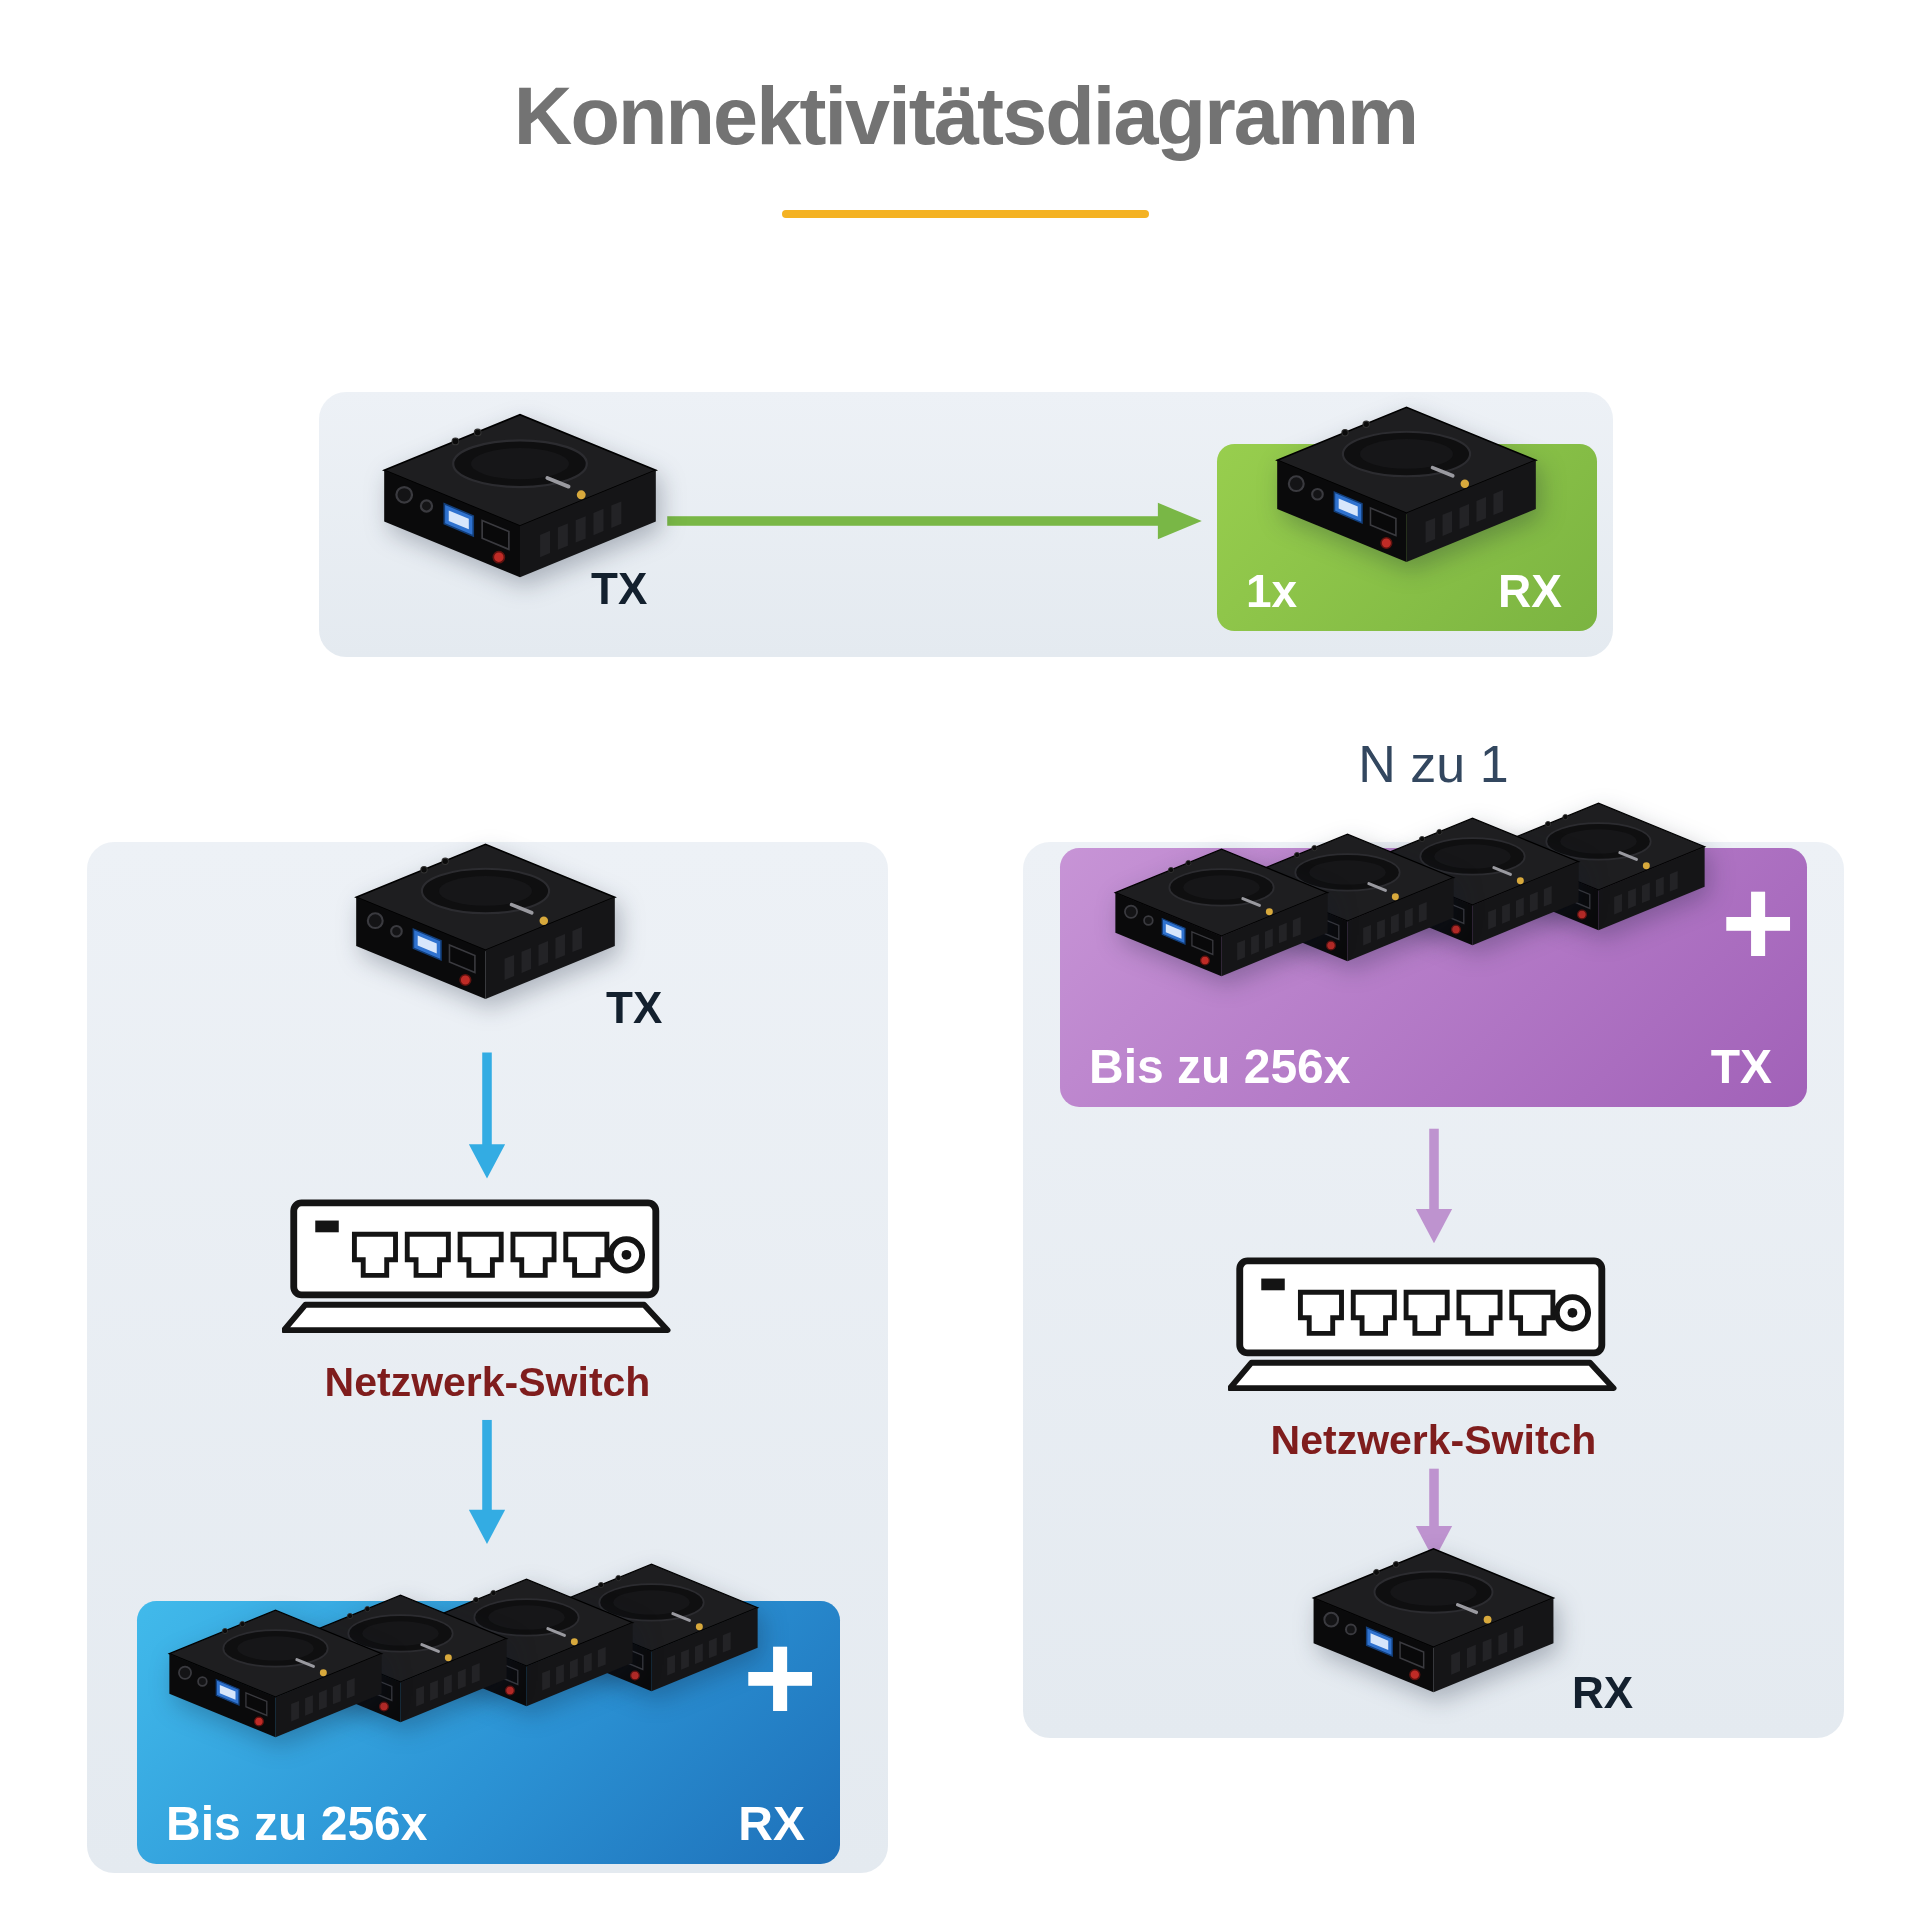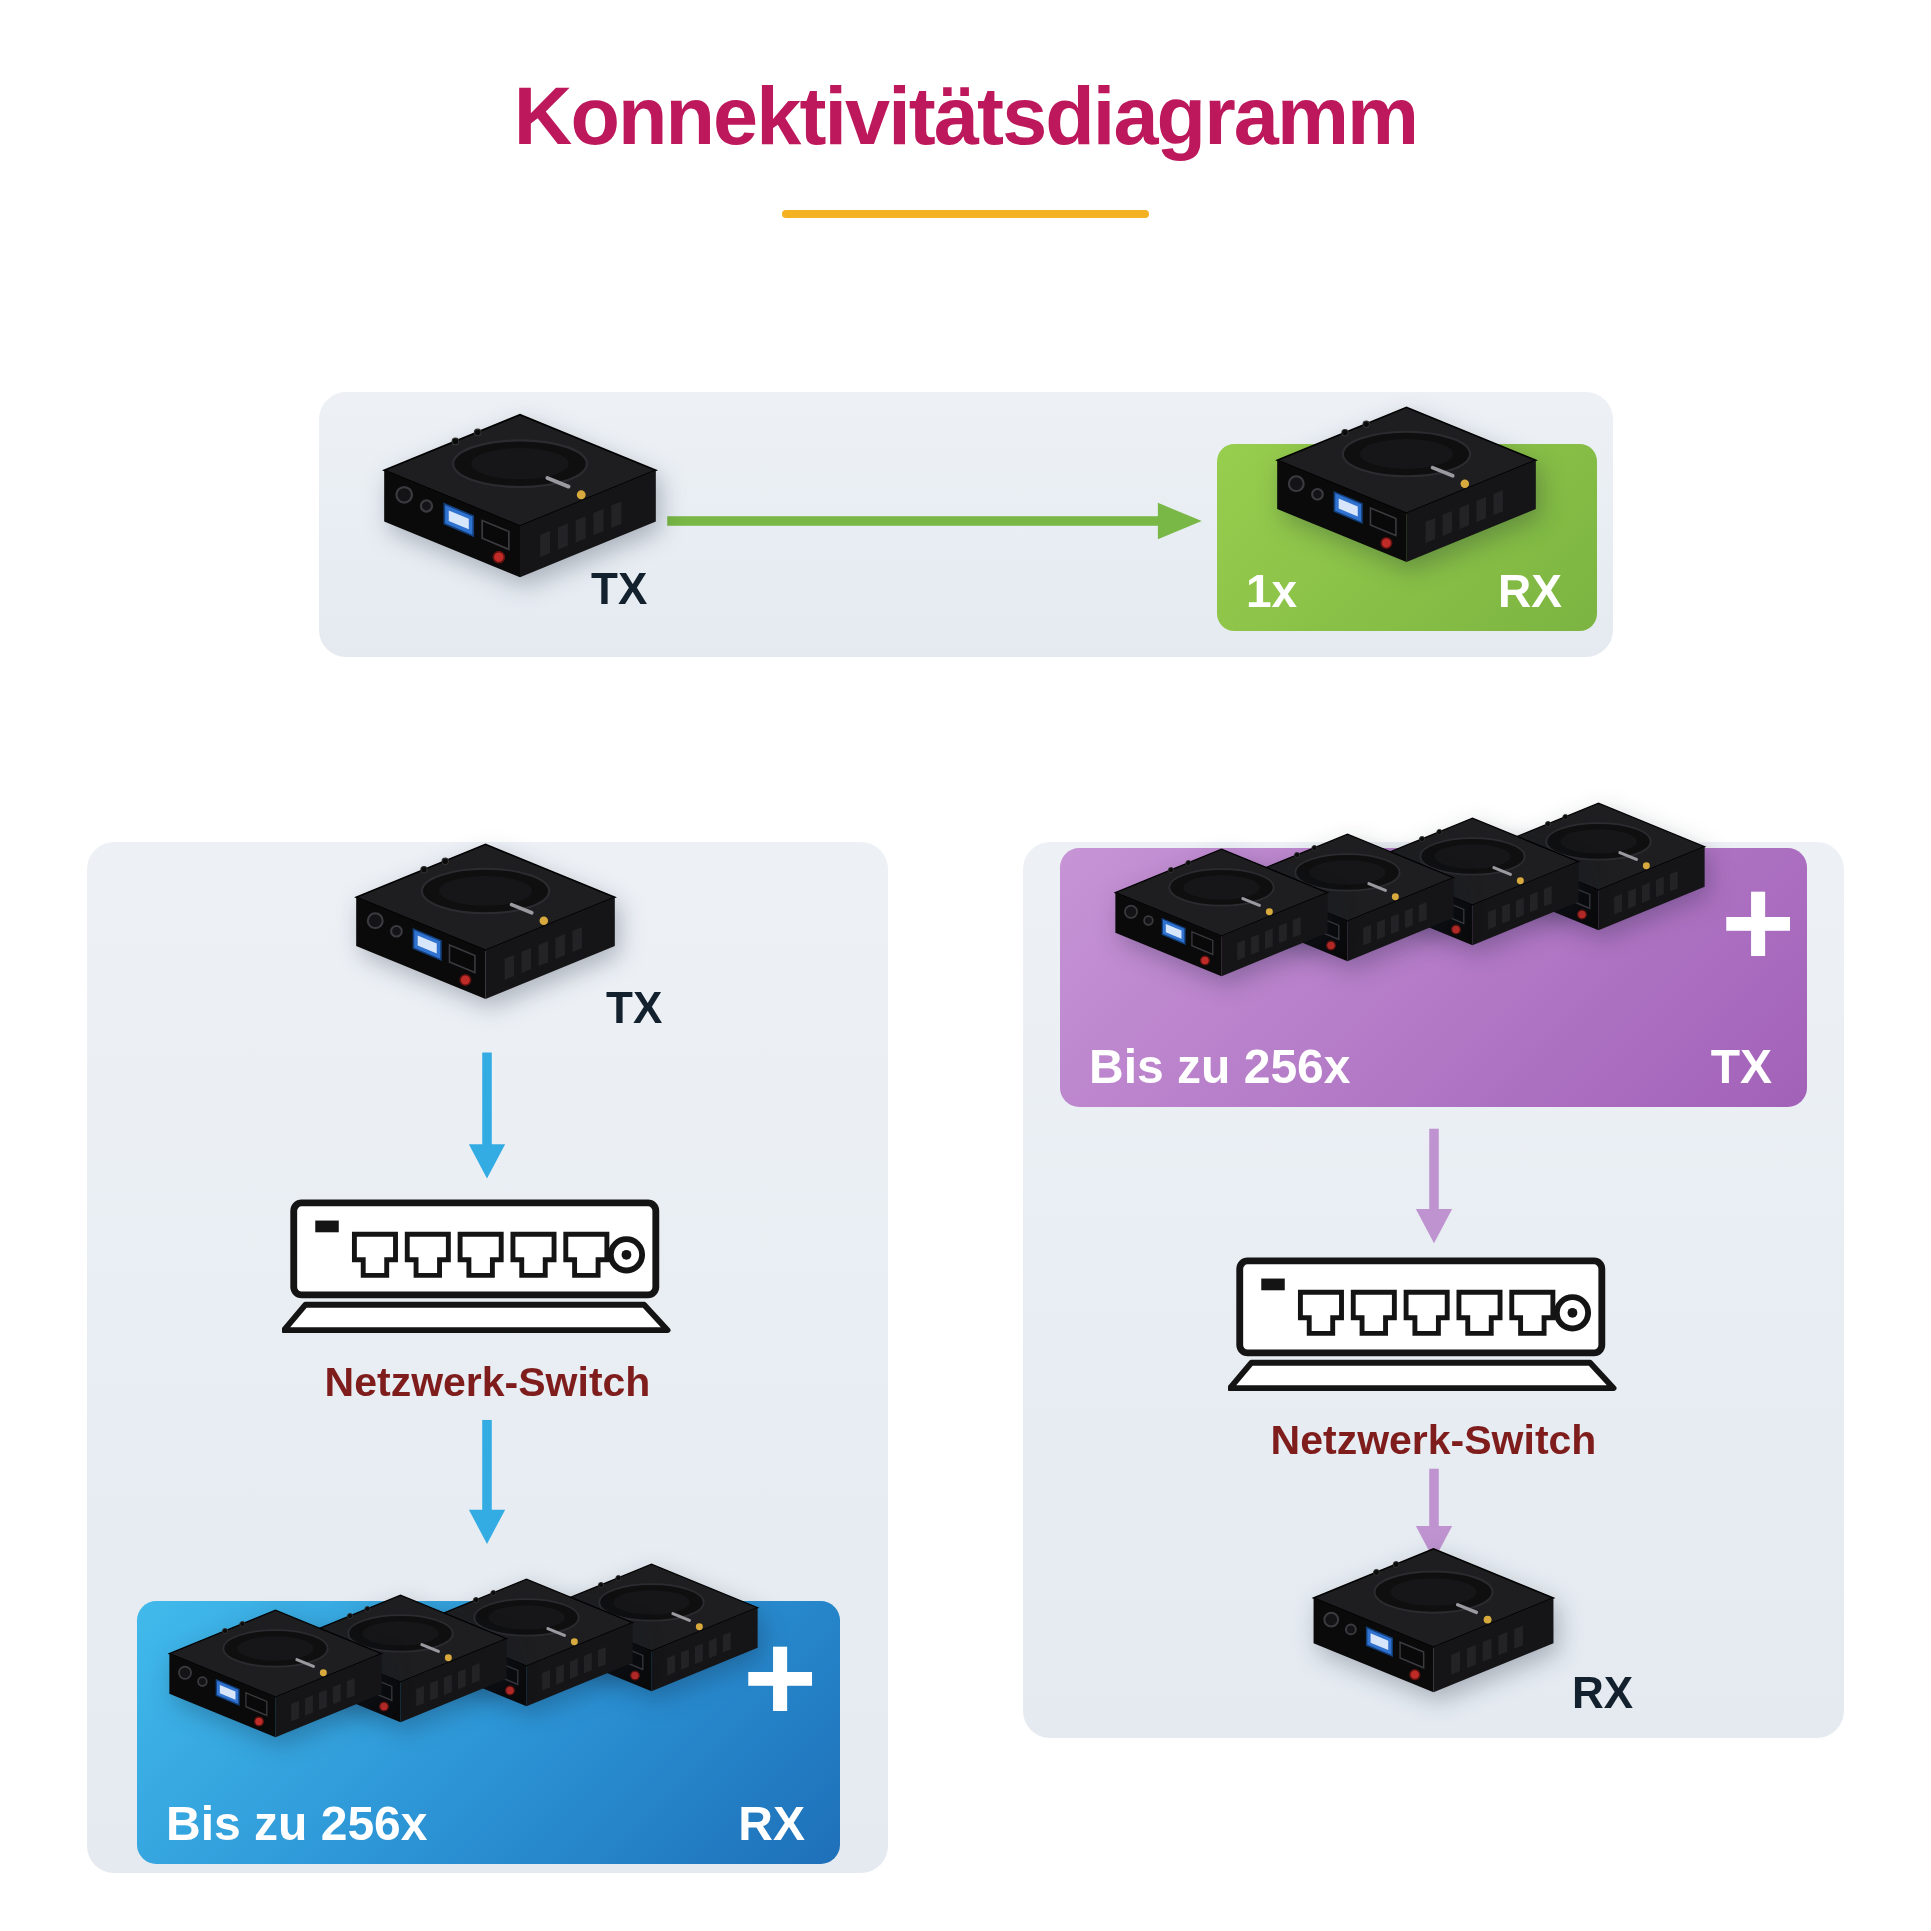--- a/index.html
+++ b/index.html
@@ -1,20 +1,20 @@
 <!DOCTYPE html>
 <html><head>
 <meta charset="utf-8">
 <style>
   html,body{margin:0;padding:0;background:#ffffff;}
   .canvas{position:relative;width:1931px;height:1931px;background:#ffffff;overflow:hidden;
           font-family:"Liberation Sans","DejaVu Sans",sans-serif;}
   .abs{position:absolute;}
   .title{top:70px;left:0;right:0;text-align:center;font-size:81px;font-weight:bold;
-         letter-spacing:-1.9px;color:#be185d;margin:0;}
+         letter-spacing:-1.9px;color:#737373;margin:0;}
   .underline{top:210px;left:782px;width:367px;height:7.7px;border-radius:3.9px;background:#F4B223;}
   .seclbl{font-size:52px;color:#33475F;text-align:center;}
   .gray{background:linear-gradient(180deg,#EDF1F6,#E4EAF0);border-radius:27px;}
   .green{background:linear-gradient(135deg,#98CE4E,#7BB441);border-radius:17.4px;}
   .blue{background:linear-gradient(135deg,#41BAEB,#2B92D4 55%,#1E70B9);border-radius:19.3px;}
   .purple{background:linear-gradient(135deg,#C794D6,#A161B8);border-radius:19.3px;}
   .device{filter:drop-shadow(5.8px 9.7px 11.6px rgba(15,25,45,.28));}
   .dark-lbl{font-size:44px;font-weight:bold;color:#13202E;}
   .white-lbl{font-size:48px;font-weight:bold;color:#ffffff;}
   .plus{font-size:127px;font-weight:bold;color:#ffffff;line-height:1;}
@@ -87,20 +87,21 @@
 
   <svg class="abs device" style="left:353px;top:390px;" width="334" height="223" viewBox="0 0 300 200">
       <use href="#sym-device"></use>
     </svg>
   <div class="abs dark-lbl" style="left:591px;top:564px;">TX</div>
 
   <svg class="abs device" style="left:1247px;top:384px;" width="319" height="212" viewBox="0 0 300 200">
       <use href="#sym-device"></use>
     </svg>
 
+  <div class="abs seclbl" style="top:734px;left:1023px;width:821px;">N zu 1</div>
 
   <div class="abs gray" style="left:87px;top:842px;width:801px;height:1031px;"></div>
 
   <svg class="abs device" style="left:326px;top:821px;" width="319" height="212" viewBox="0 0 300 200">
       <use href="#sym-device"></use>
     </svg>
   <div class="abs dark-lbl" style="left:606px;top:983px;">TX</div>
 
   <svg class="abs" style="left:466px;top:1052px;" width="42" height="127" viewBox="0 0 44 132">
     <rect class="a-blue" x="17" y="0" width="10" height="100"></rect>

